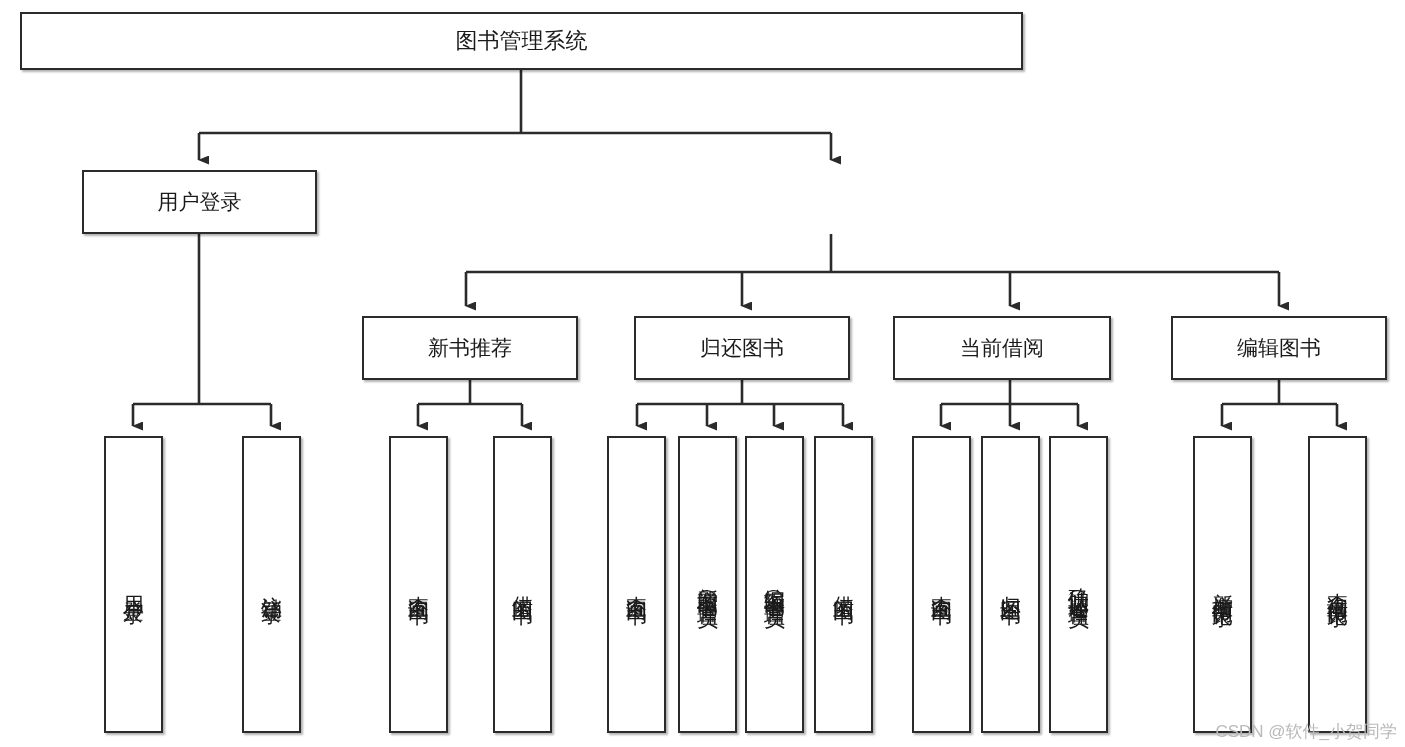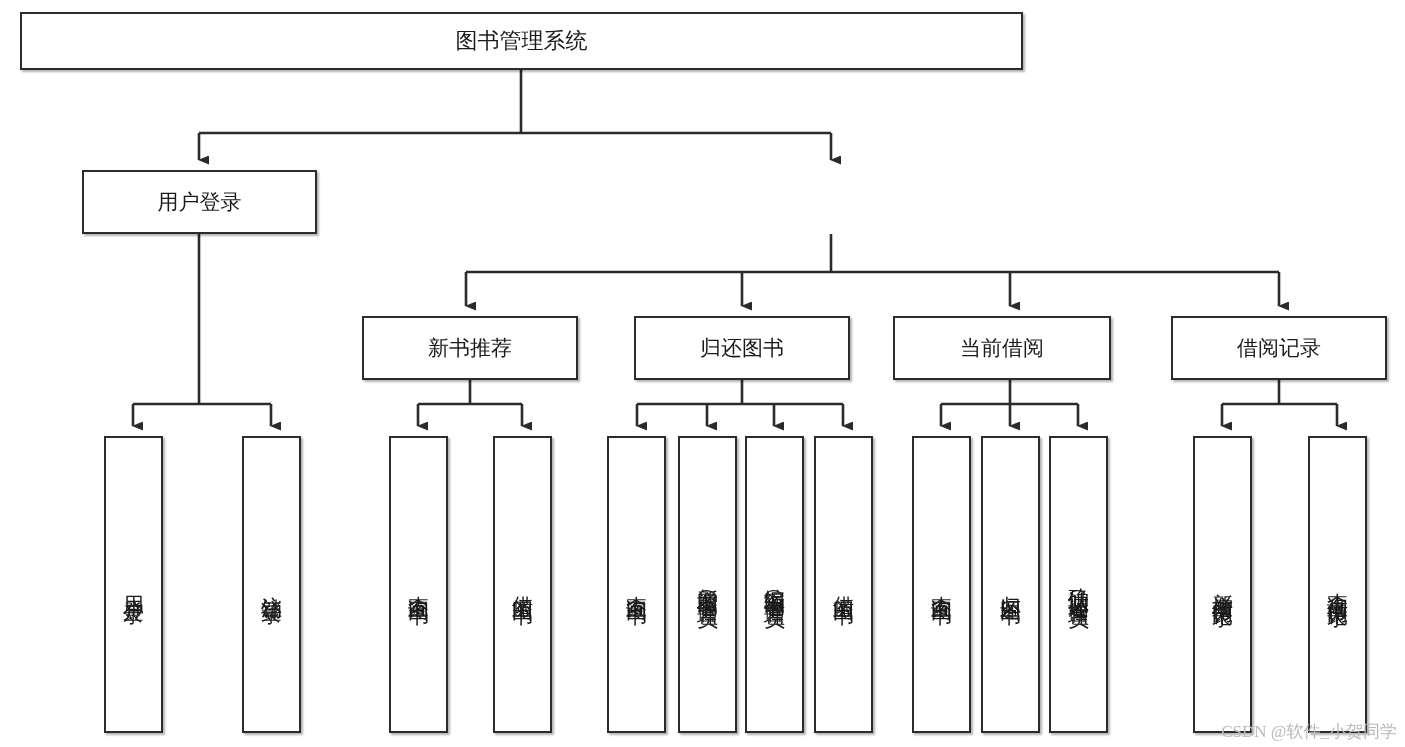--- a/index.html
+++ b/index.html
@@ -14,21 +14,21 @@
   .node .txt{color:#1a1a1a;line-height:1.18;text-align:center;white-space:pre;}
   .h-node .txt{font-size:21px;}
   .root .txt{font-size:22px;}
   .leaf{writing-mode:vertical-rl;text-orientation:upright;}
   .leaf .txt{writing-mode:vertical-rl;text-orientation:upright;
              font-size:21px;letter-spacing:3px;line-height:1.05;
              text-align:center;white-space:normal;}
   .leaf.two-col .txt{max-height:280px;}
   #watermark{position:absolute;right:8px;bottom:4px;
              font-size:17px;color:#b9b9b9;white-space:nowrap;
-             font-family:Liberation Serif, serif;}
+             font-family:Liberation Sans, sans-serif;}
 </style>
 </head>
 <body>
 
 <div id="canvas">
 
   <svg id="wires" viewBox="0 0 1405 747" xmlns="http://www.w3.org/2000/svg">
     <defs>
       <marker id="arw" markerWidth="9" markerHeight="11" refX="4.5" refY="10" orient="auto" markerUnits="userSpaceOnUse">
         <path d="M0,0 L9,0 L4.5,11 Z" fill="#2b2b2b"></path>
@@ -89,21 +89,21 @@
   <div class="node h-node" style="left:362px;top:316px;width:216px;height:64px;">
     <span class="txt">新书推荐</span>
   </div>
   <div class="node h-node" style="left:634px;top:316px;width:216px;height:64px;">
     <span class="txt">归还图书</span>
   </div>
   <div class="node h-node" style="left:893px;top:316px;width:218px;height:64px;">
     <span class="txt">当前借阅</span>
   </div>
   <div class="node h-node" style="left:1171px;top:316px;width:216px;height:64px;">
-    <span class="txt">借阅记录</span>
+    <span class="txt">编辑图书</span>
   </div>
 
   <div class="node leaf" style="left:104px;top:436px;width:59px;height:297px;">
     <span class="txt">用户登录</span>
   </div>
   <div class="node leaf" style="left:242px;top:436px;width:59px;height:297px;">
     <span class="txt">注销登录</span>
   </div>
 
   <div class="node leaf" style="left:389px;top:436px;width:59px;height:297px;">

